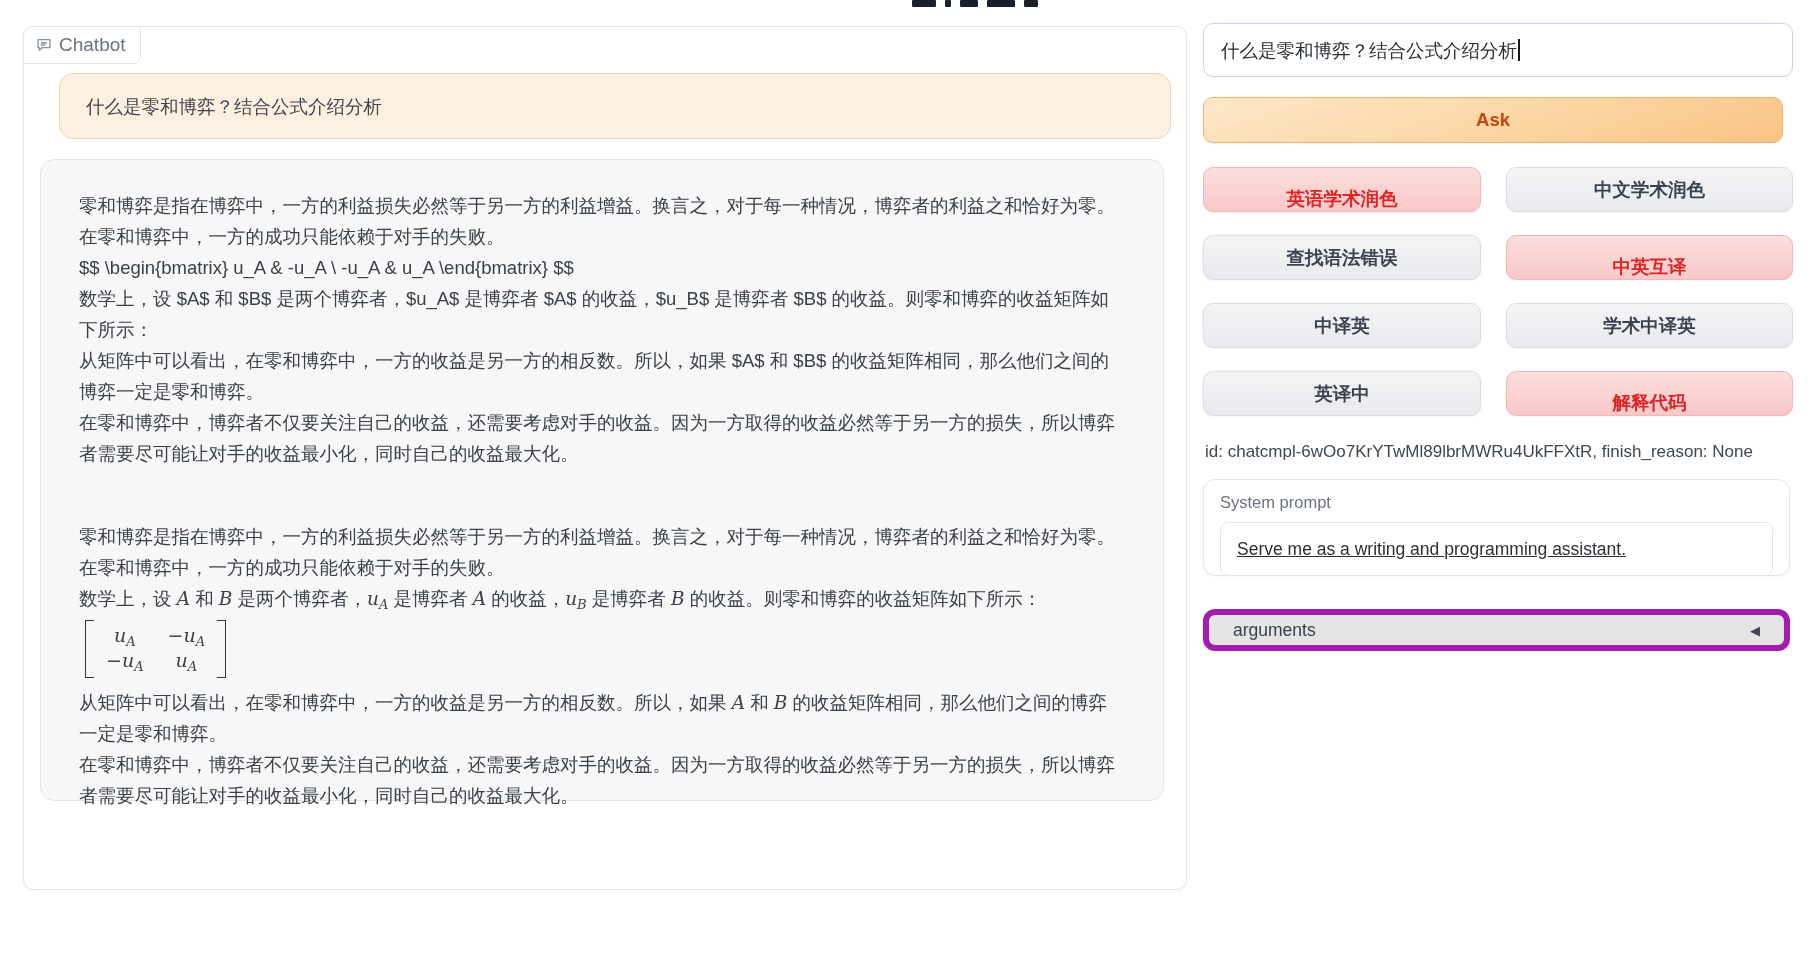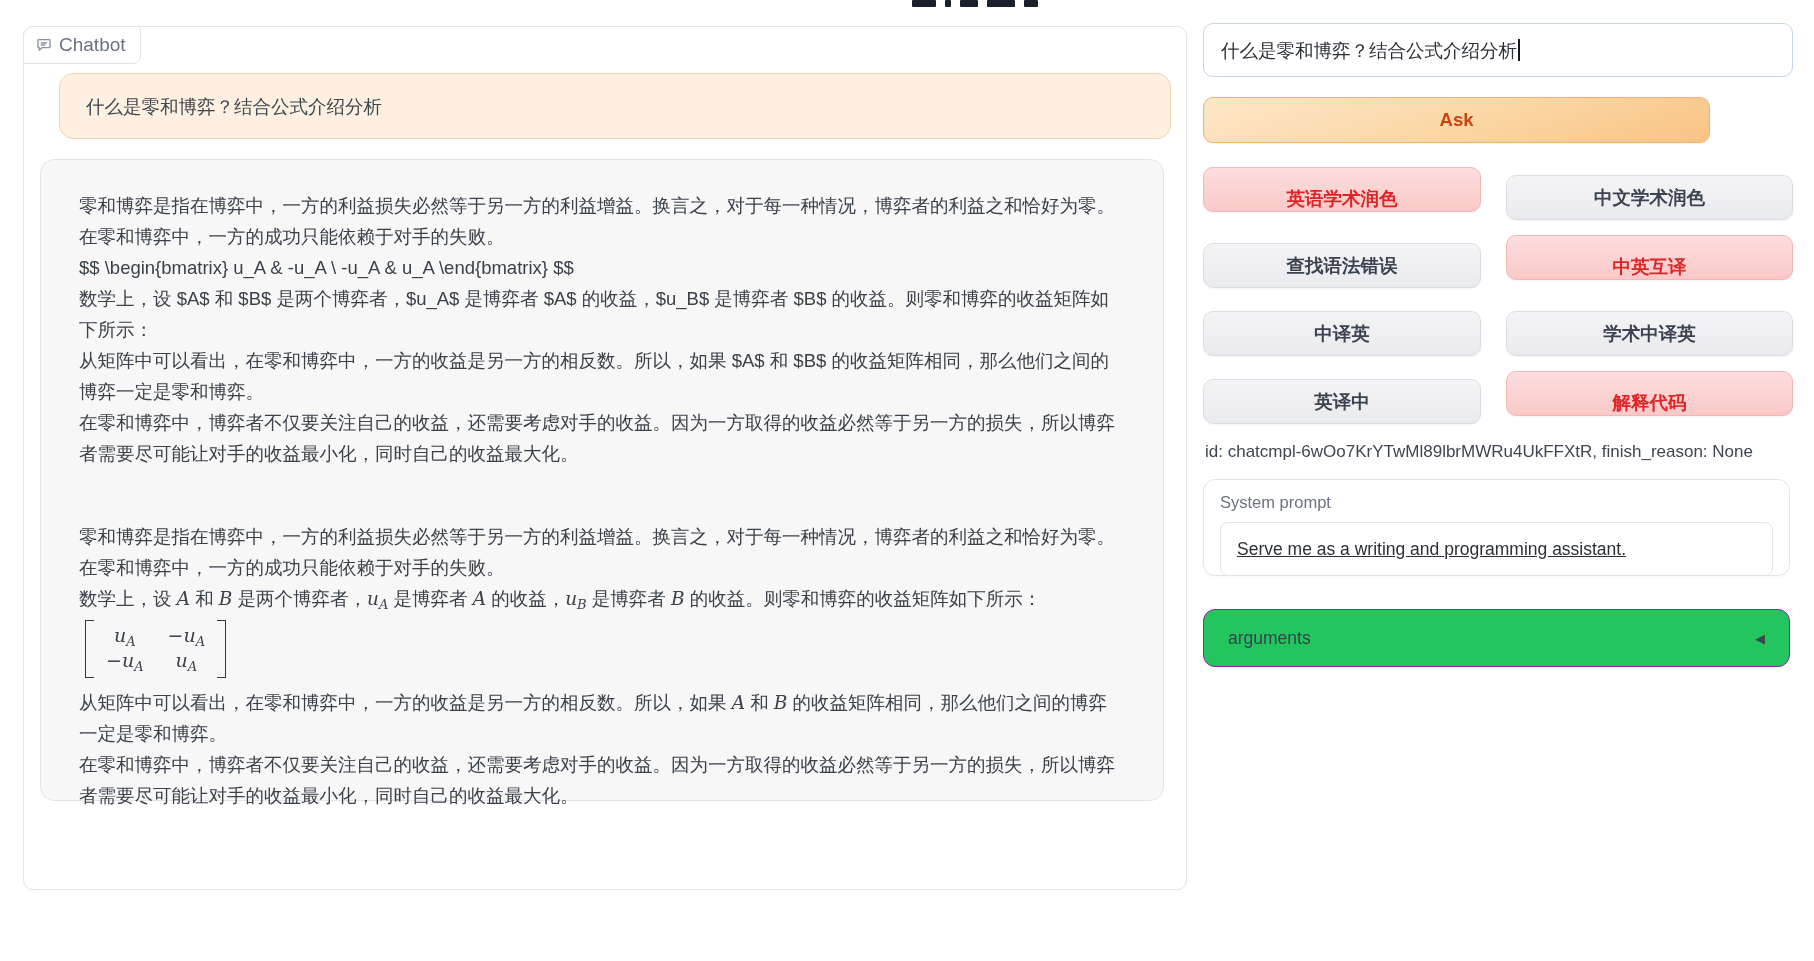--- a/index.html
+++ b/index.html
@@ -33,43 +33,43 @@
   .mb-l{border-right:none;}
   .mb-r{border-left:none;}
   .mcells{display:grid;grid-template-columns:auto auto;column-gap:24px;row-gap:2px;
     padding:5px 12px;justify-items:center;align-items:center;font-size:19px;}
 
   
   .qbox{position:absolute;left:1203px;top:23px;width:590px;height:54px;box-sizing:border-box;
     border:1.6px solid #c7d2ec;border-radius:10px;background:#fff;
     display:flex;align-items:center;padding:0 17px;font-size:18.5px;color:#2b3036;}
   .cursor{display:inline-block;width:1.5px;height:22px;background:#14181f;margin-left:1px;vertical-align:-4px;}
-  .ask{position:absolute;left:1203px;top:97px;width:507px;height:46px;box-sizing:border-box;
+  .ask{position:absolute;left:1203px;top:97px;width:580px;height:46px;box-sizing:border-box;
     border:1px solid #f3b26d;border-radius:10px;
     background:linear-gradient(160deg,#fde7c9 0%,#fbd6a3 55%,#f9c384 100%);
     color:#c9440f;font-weight:bold;font-size:18.5px;
     display:flex;align-items:center;justify-content:center;cursor:pointer;
     box-shadow:0 1px 2px rgba(0,0,0,.06);}
   .qa{position:absolute;height:45px;box-sizing:border-box;border-radius:10px;
     display:flex;align-items:center;justify-content:center;font-size:18.5px;font-weight:bold;
     cursor:pointer;box-shadow:0 1px 2px rgba(0,0,0,.05);}
-  .qa.gray{background:linear-gradient(180deg,#f4f4f6,#e9eaee);border:1px solid #dbdde2;color:#3c4350;margin-top:8px;}
+  .qa.gray{background:linear-gradient(180deg,#f4f4f6,#e9eaee);border:1px solid #dbdde2;color:#3c4350;}
   .qa.pink{background:linear-gradient(180deg,#fcdede,#f9c8c8);border:1px solid #f4b6b6;color:#dc2626;align-items:flex-end;}
   .col-l{left:1203px;width:278px;}
   .col-r{left:1506px;width:287px;}
   .row1{top:167px;} .row2{top:235px;} .row3{top:303px;} .row4{top:371px;}
   .idline{position:absolute;left:1205px;top:442px;font-size:17px;color:#3f4650;}
   .sys-panel{position:absolute;left:1203px;top:479px;width:587px;height:97px;box-sizing:border-box;
     background:#fff;border:1px solid #e4e5e9;border-radius:12px;padding:13px 16px;
     box-shadow:0 1px 2px rgba(0,0,0,.03);}
   .sys-label{color:#6b7280;font-size:16.5px;margin-bottom:10px;}
   .sys-input{border:1px solid #e4e5e9;border-radius:8px;height:54px;box-sizing:border-box;
     display:flex;align-items:center;padding:0 16px;font-size:17.5px;color:#2b3036;background:#fff;text-decoration:underline;}
-  .accordion{position:absolute;left:1203px;top:609px;width:587px;height:58px;box-sizing:border-box;
-    background:#22c55e;border:1px solid #a21caf;border-radius:12px;cursor:pointer;
+  .accordion{position:absolute;left:1203px;top:609px;width:587px;height:42px;box-sizing:border-box;
+    background:#e5e5e5;border:6px solid #a21caf;border-radius:12px;cursor:pointer;
     display:flex;align-items:center;justify-content:space-between;padding:0 24px;
     box-shadow:0 1px 2px rgba(0,0,0,.03);}
   .acc-label{font-size:17.5px;color:#384152;}
   .acc-icon{font-size:13px;color:#3f4650;}
 </style>
 </head>
 <body>
 
 <div class="clip-title">
   <div class="tbar" style="width:24px"></div>

